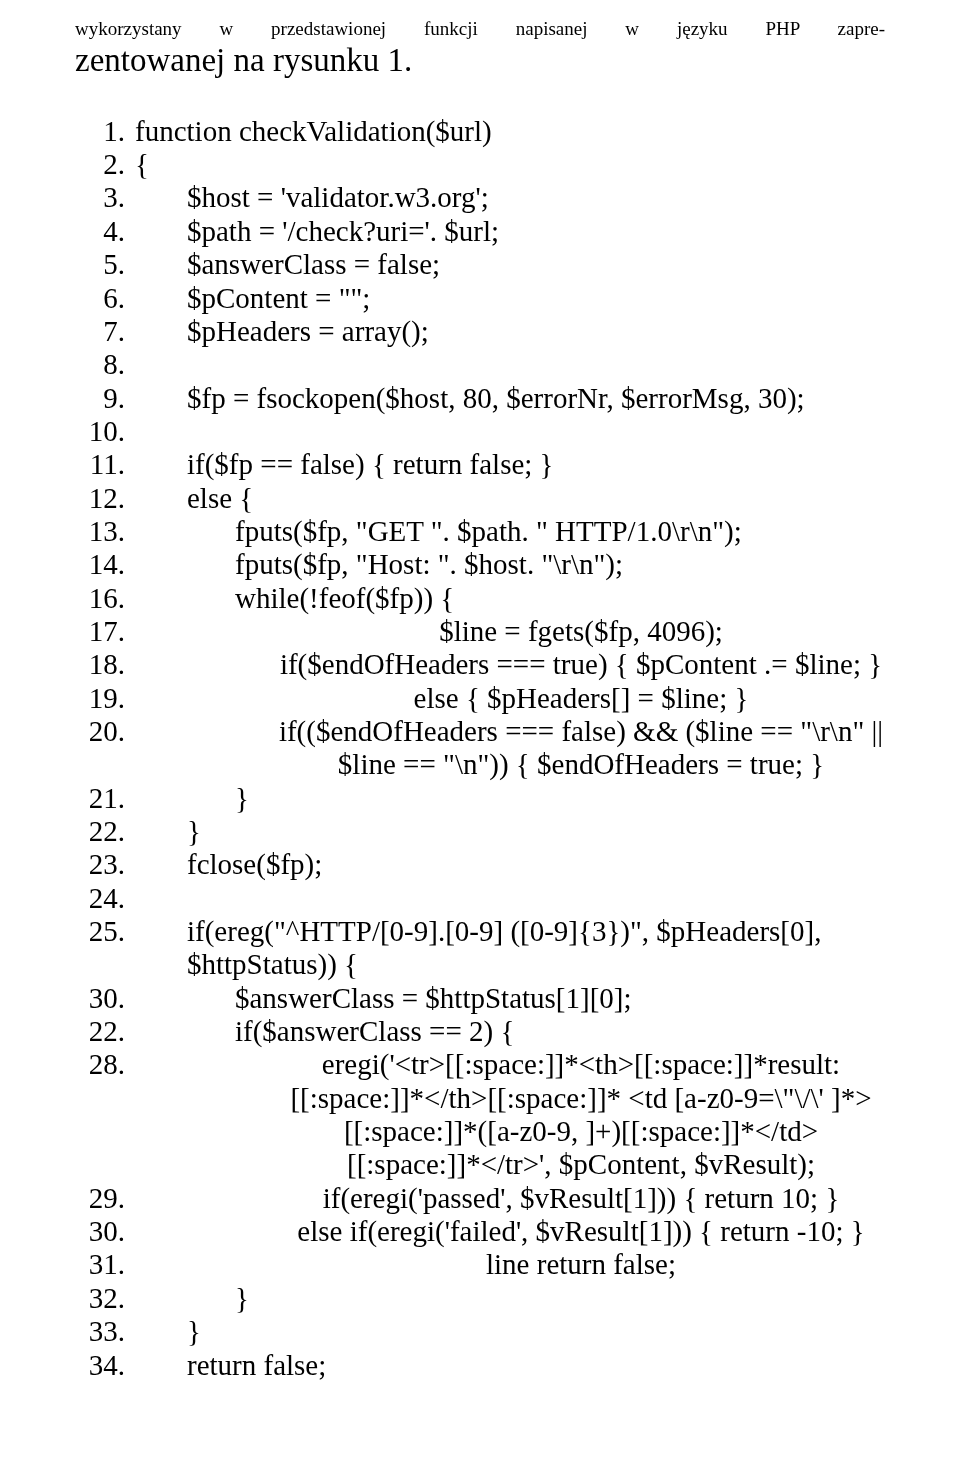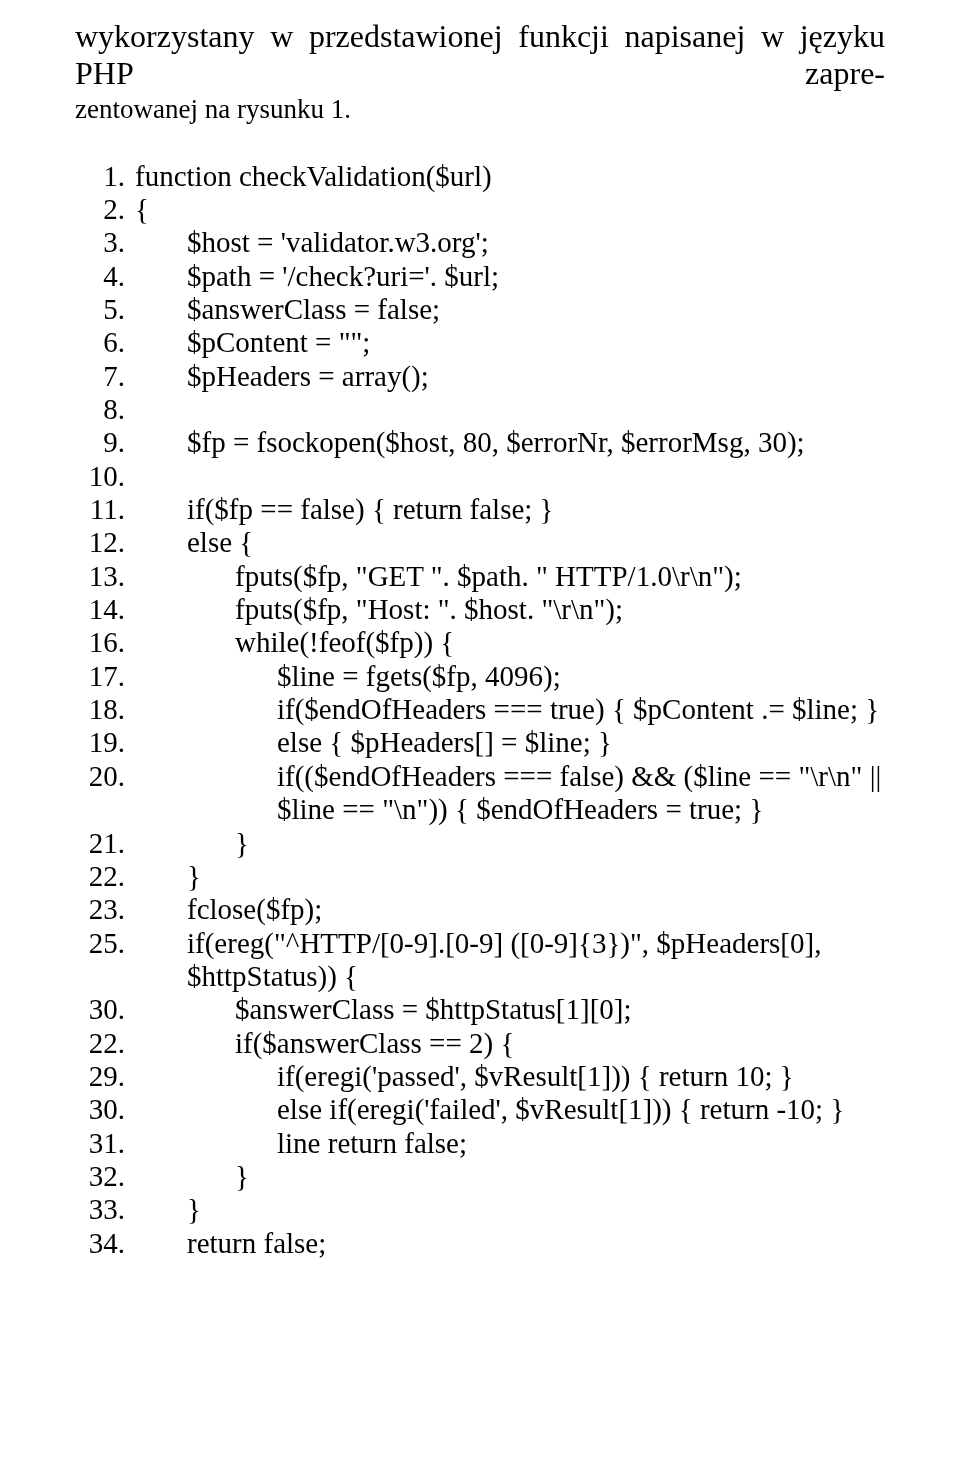--- a/index.html
+++ b/index.html
@@ -10,28 +10,28 @@
     font-family: "Times New Roman", Times, serif;
     color: #000000;
     width: 960px;
   }
   .page {
     width: 960px;
     padding: 18px 75px 40px 75px;
     box-sizing: border-box;
   }
   .intro-line1 {
-    font-size: 32px;
+    font-size: 19px;
     line-height: 1.15;
     text-align: justify;
     text-align-last: justify;
     margin-bottom: 2px;
   }
   .intro-line2 {
-    font-size: 27px;
+    font-size: 33px;
     line-height: 1.15;
     margin-bottom: 35px;
   }
   .code-block {
     font-size: 29px;
     line-height: 1.15;
   }
   .code-row {
     display: flex;
     align-items: flex-start;
@@ -42,21 +42,21 @@
     padding-right: 10px;
   }
   .linecontent {
     flex: 1;
     padding-left: 0;
     white-space: normal;
     word-break: normal;
   }
   .indent1 { padding-left: 52px; }
   .indent2 { padding-left: 100px; }
-  .indent3 { padding-left: 142px; }
+  .indent3 { padding-left: 142px; text-align: center; }
 </style>
 </head>
 <body>
 
 <div class="page">
 
   <div class="intro-line1">wykorzystany w przedstawionej funkcji napisanej w języku PHP zapre-</div>
   <div class="intro-line2">zentowanej na rysunku 1.</div>
 
   <div class="code-block" id="code-block">
@@ -142,30 +142,38 @@
       </div>
       <div class="code-row">
         <div class="lineno">22.</div>
         <div class="linecontent indent1">}</div>
       </div>
       <div class="code-row">
         <div class="lineno">23.</div>
         <div class="linecontent indent1">fclose($fp);</div>
       </div>
       <div class="code-row">
+        <div class="lineno">24.</div>
+        <div class="linecontent "></div>
+      </div>
+      <div class="code-row">
         <div class="lineno">25.</div>
         <div class="linecontent indent1">if(ereg("^HTTP/[0-9].[0-9] ([0-9]{3})", $pHeaders[0], $httpStatus)) {</div>
       </div>
       <div class="code-row">
         <div class="lineno">30.</div>
         <div class="linecontent indent2">$answerClass = $httpStatus[1][0];</div>
       </div>
       <div class="code-row">
         <div class="lineno">22.</div>
         <div class="linecontent indent2">if($answerClass == 2) {</div>
+      </div>
+      <div class="code-row">
+        <div class="lineno">28.</div>
+        <div class="linecontent indent3">eregi('&lt;tr&gt;[[:space:]]*&lt;th&gt;[[:space:]]*result:[[:space:]]*&lt;/th&gt;[[:space:]]* &lt;td [a-z0-9=\"\/\' ]*&gt;[[:space:]]*([a-z0-9, ]+)[[:space:]]*&lt;/td&gt; [[:space:]]*&lt;/tr&gt;', $pContent, $vResult);</div>
       </div>
       <div class="code-row">
         <div class="lineno">29.</div>
         <div class="linecontent indent3">if(eregi('passed', $vResult[1])) { return 10; }</div>
       </div>
       <div class="code-row">
         <div class="lineno">30.</div>
         <div class="linecontent indent3">else if(eregi('failed', $vResult[1])) { return -10; }</div>
       </div>
       <div class="code-row">

